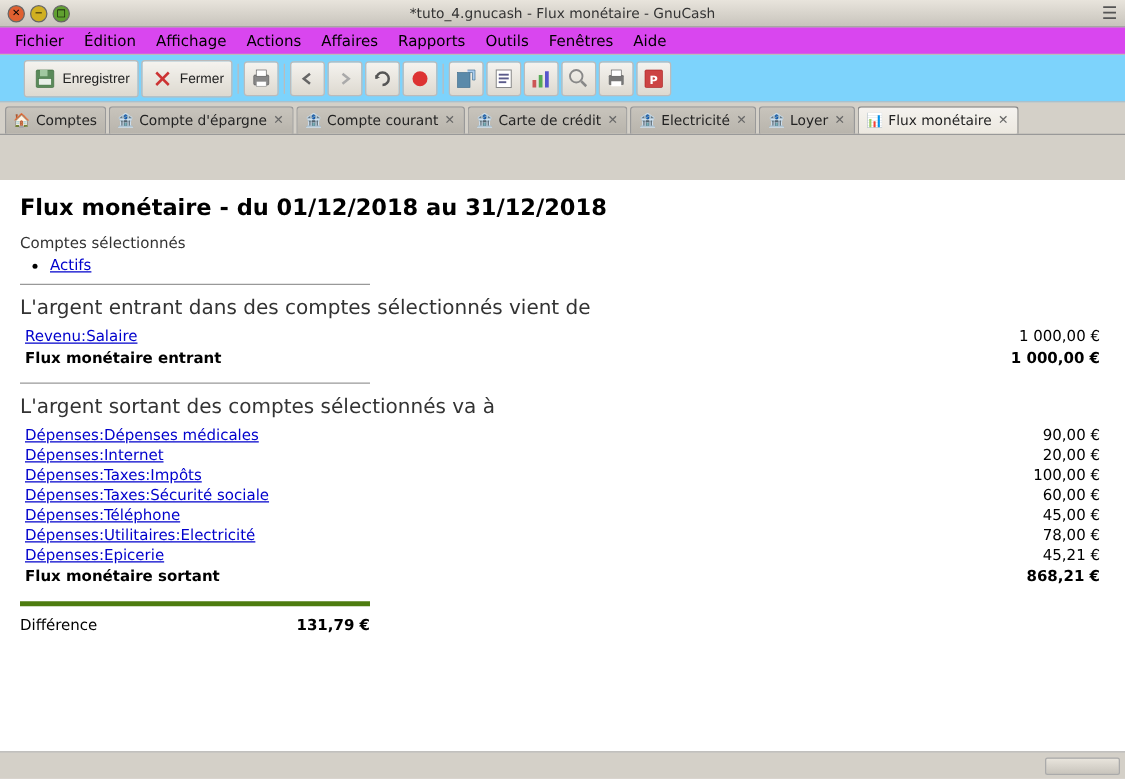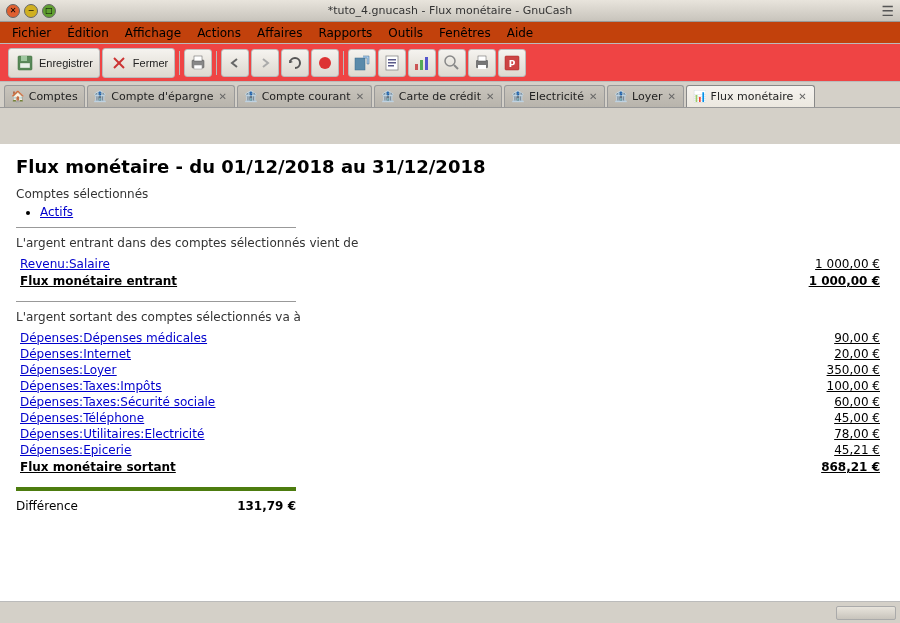--- a/index.html
+++ b/index.html
@@ -51,43 +51,43 @@
       font-size: 11px;
       color: #333;
     }
     .title-bar-menu-icon {
       font-size: 14px;
       color: #555;
     }
 
     
     .menu-bar {
-      background: #c2410c;
+      background: #d946ef;
       height: 22px;
       display: flex;
       align-items: center;
       padding: 0 4px;
       border-bottom: 1px solid #bbb;
       flex-shrink: 0;
     }
     .menu-item {
       padding: 2px 8px;
       font-size: 12px;
       color: #000;
       cursor: pointer;
       border-radius: 3px;
     }
 
     
     .toolbar {
-      background: #ef4444;
+      background: #7dd3fc;
       height: 38px;
       display: flex;
       align-items: center;
-      padding: 0 8px;
+      padding: 0 19px;
       gap: 2px;
       border-bottom: 1px solid #bbb;
       flex-shrink: 0;
     }
     .toolbar-btn {
       height: 30px;
       padding: 2px 6px;
       background: linear-gradient(to bottom, #f5f3ef, #ddd9d0);
       border: 1px solid #bbb;
       border-radius: 3px;
@@ -200,29 +200,28 @@
       border-top: 1px solid #999;
       margin: 8px 0;
       width: 280px;
     }
 
     .flow-section {
       margin-bottom: 12px;
     }
 
     .flow-desc {
-      font-size: 12px;
+      font-size: 16px;
       color: #333;
       margin-bottom: 6px;
     }
 
     .flow-table {
       width: 100%;
       border-collapse: collapse;
-      text-decoration: underline;
     }
     .flow-table td {
       padding: 1px 4px;
       font-size: 12px;
       vertical-align: top;
     }
     .flow-table .amount-col {
       text-align: right;
       width: 100px;
     }
@@ -461,24 +460,20 @@
       <tbody id="outflow-rows">
       <tr>
     <td class="link-cell">Dépenses:Dépenses médicales</td>
     <td class="amount-col">90,00 €</td>
   </tr>
           <tr>
     <td class="link-cell">Dépenses:Internet</td>
     <td class="amount-col">20,00 €</td>
   </tr>
           <tr>
-    <td class="link-cell">Dépenses:Loyer</td>
-    <td class="amount-col">350,00 €</td>
-  </tr>
-          <tr>
     <td class="link-cell">Dépenses:Taxes:Impôts</td>
     <td class="amount-col">100,00 €</td>
   </tr>
           <tr>
     <td class="link-cell">Dépenses:Taxes:Sécurité sociale</td>
     <td class="amount-col">60,00 €</td>
   </tr>
           <tr>
     <td class="link-cell">Dépenses:Téléphone</td>
     <td class="amount-col">45,00 €</td>

